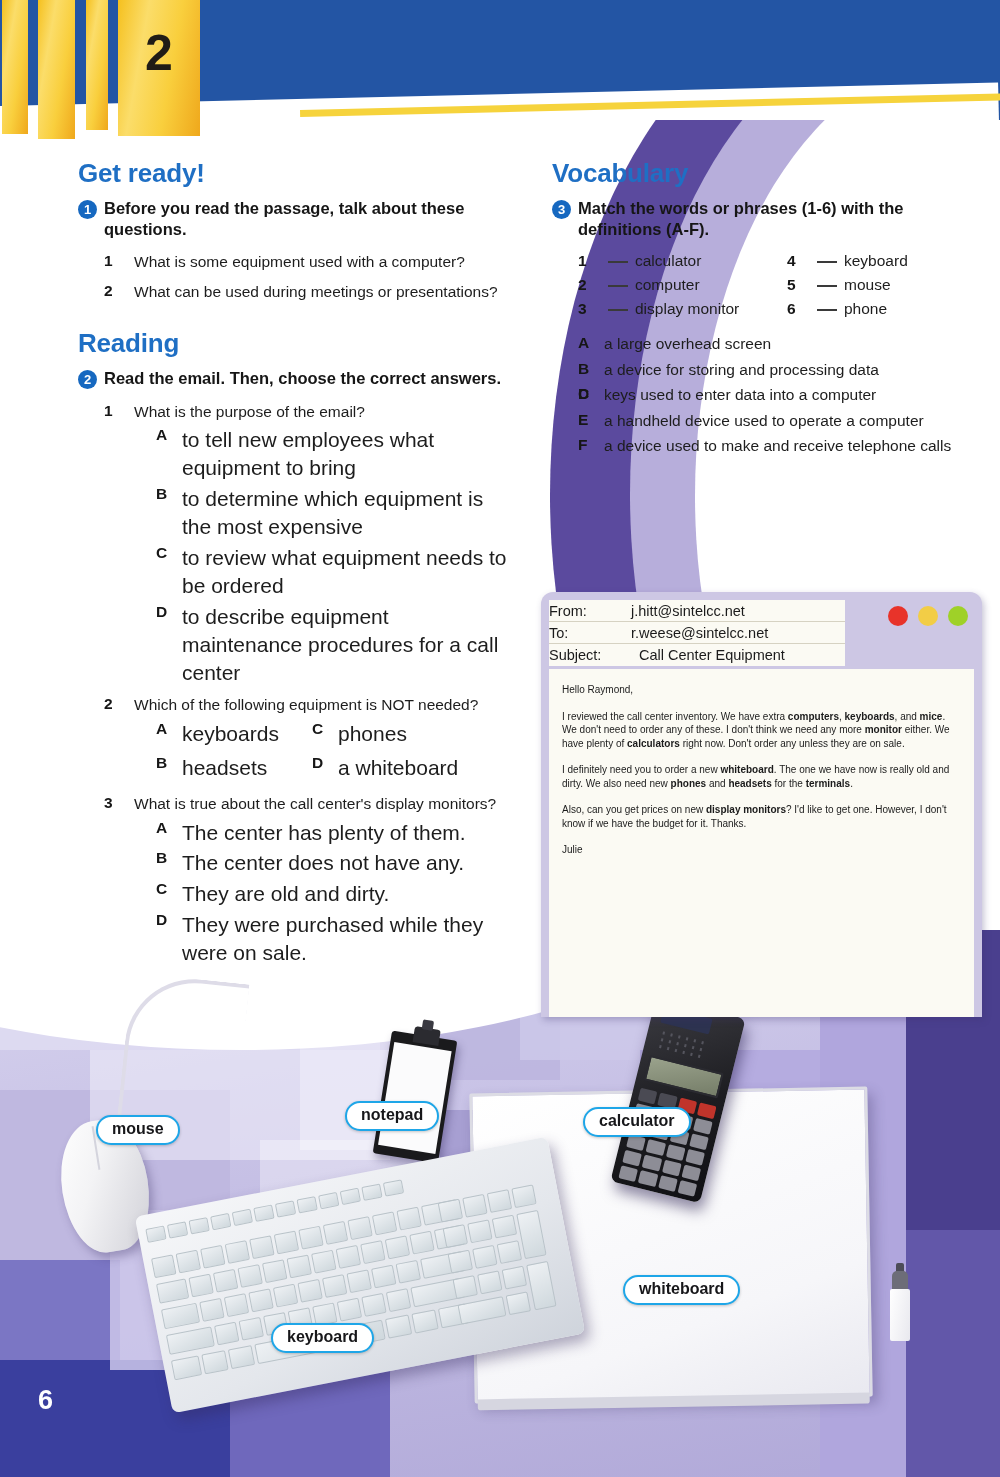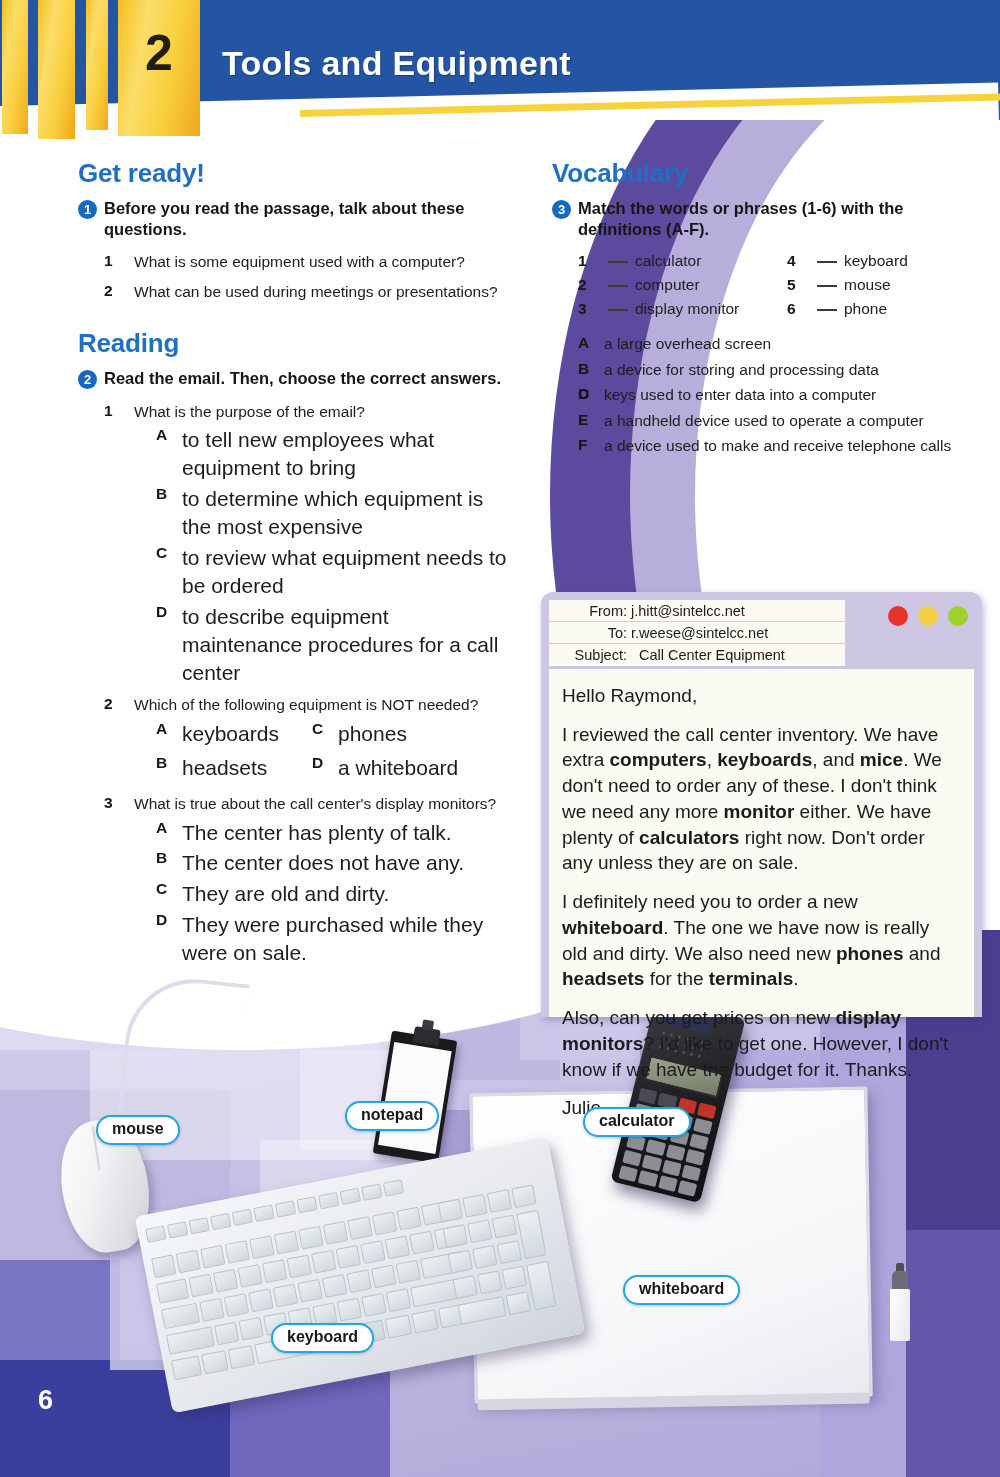--- a/index.html
+++ b/index.html
@@ -453,43 +453,42 @@
     align-items: center;
     height: 22px;
     background: #fbfaf3;
     border-bottom: 1px solid #d6d2c2;
     font-size: 14.5px;
     color: #1b1b1b;
   }
   .field-row:last-child { border-bottom: none; gap: 8px; }
   .field-label {
     width: 82px;
-    text-align: right;
-    padding-right: 4px;
+    padding-right: 12px;
     white-space: nowrap;
   }
   .field-value { white-space: nowrap; }
   .traffic {
     position: absolute;
     right: 6px; top: 6px;
     display: flex;
     gap: 10px;
   }
   .dot { width: 20px; height: 20px; border-radius: 50%; }
   .dot.red    { background: #e8332a; }
   .dot.yellow { background: #f2cd46; }
   .dot.green  { background: #9fd128; }
 
   .email-body {
     background: #fbfaf3;
     padding: 14px 16px 10px 13px;
     height: 348px;
   }
   .email-body p {
-    font-size: 19px;
+    font-size: 10px;
     color: #1b1b1b;
     line-height: 1.355;
     margin-bottom: 13px;
   }
   .email-body p:last-child { margin-bottom: 12px; }
   .email-body b { font-weight: bold; }
 </style>
 </head>
 <body>
 
@@ -688,21 +687,20 @@
       <div class="callout" style="left: 271px; top: 1323px;">keyboard</div>
     </div>
 
   <div class="header-band"></div>
   <div class="header-yellowline"></div>
   <div class="ybar b1"></div>
   <div class="ybar b2"></div>
   <div class="ybar b3"></div>
   <div class="ybar b4"></div>
   <div class="chapter-num">2</div>
-  <div class="header-title">Tools and Equipment</div>
 
   <div class="content">
 
     <div class="col-left">
 
       <h2 class="section">Get ready!</h2>
 
       <div class="task">
         <span class="bullet-num">1</span>
         <span class="task-text">Before you read the passage, talk about these questions.</span>
@@ -727,21 +725,21 @@
               <li><span class="o-let">C</span><span class="o-text">to review what equipment needs to be ordered</span></li>
               <li><span class="o-let">D</span><span class="o-text">to describe equipment maintenance procedures for a call center</span></li>
             </ul></li>
           <li><span class="q-num">2</span><span class="q-text">Which of the following equipment is NOT needed?</span><ul class="opts twocol">
               <li><span class="o-let">A</span><span class="o-text">keyboards</span></li>
               <li><span class="o-let">C</span><span class="o-text">phones</span></li>
               <li><span class="o-let">B</span><span class="o-text">headsets</span></li>
               <li><span class="o-let">D</span><span class="o-text">a whiteboard</span></li>
             </ul></li>
           <li><span class="q-num">3</span><span class="q-text">What is true about the call center's display monitors?</span><ul class="opts">
-              <li><span class="o-let">A</span><span class="o-text">The center has plenty of talk.</span></li>
+              <li><span class="o-let">A</span><span class="o-text">The center has plenty of them.</span></li>
               <li><span class="o-let">B</span><span class="o-text">The center does not have any.</span></li>
               <li><span class="o-let">C</span><span class="o-text">They are old and dirty.</span></li>
               <li><span class="o-let">D</span><span class="o-text">They were purchased while they were on sale.</span></li>
             </ul></li>
         </ol>
     </div>
 
     <div class="col-right">
 
       <h2 class="section">Vocabulary</h2>

